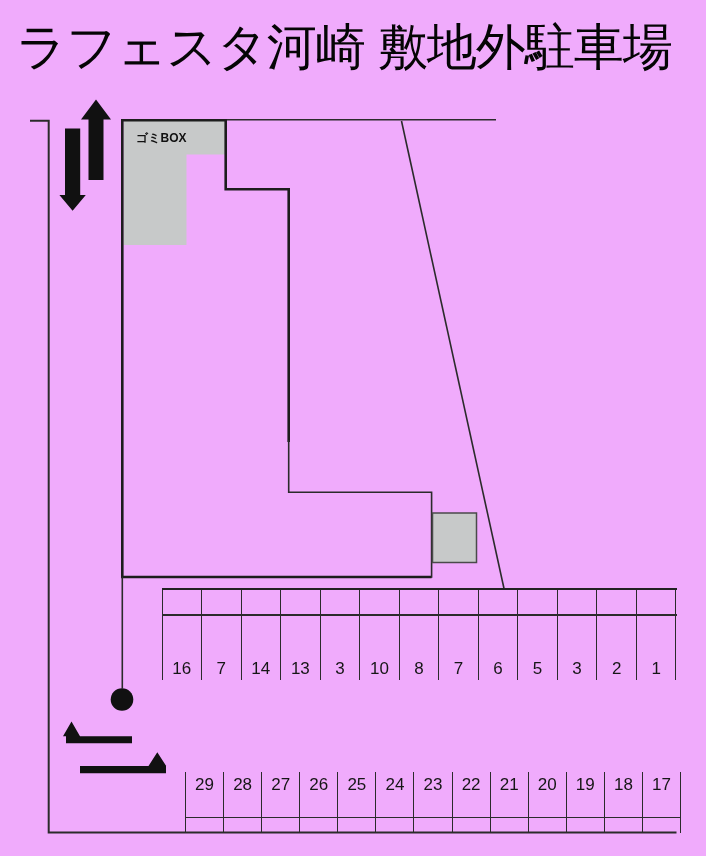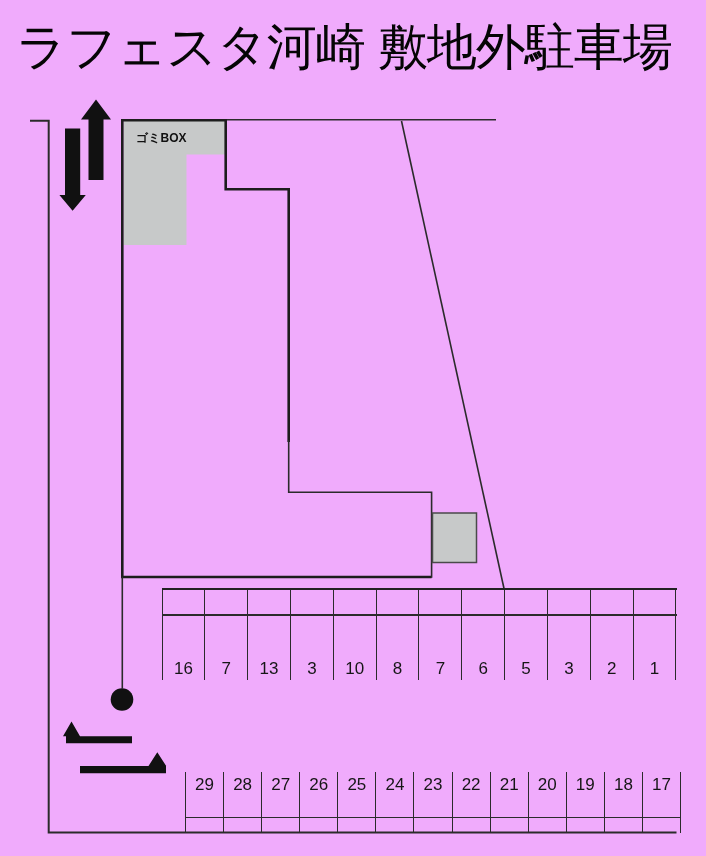--- a/index.html
+++ b/index.html
@@ -72,20 +72,23 @@
 
   <div id="row-upper" class="row">
     <div class="hline"></div>
     <div class="stall">
         <span class="stall-num">16</span>
       </div>
     <div class="stall">
         <span class="stall-num">7</span>
       </div>
     <div class="stall">
+        <span class="stall-num">14</span>
+      </div>
+    <div class="stall">
         <span class="stall-num">13</span>
       </div>
     <div class="stall">
         <span class="stall-num">3</span>
       </div>
     <div class="stall">
         <span class="stall-num">10</span>
       </div>
     <div class="stall">
         <span class="stall-num">8</span>

